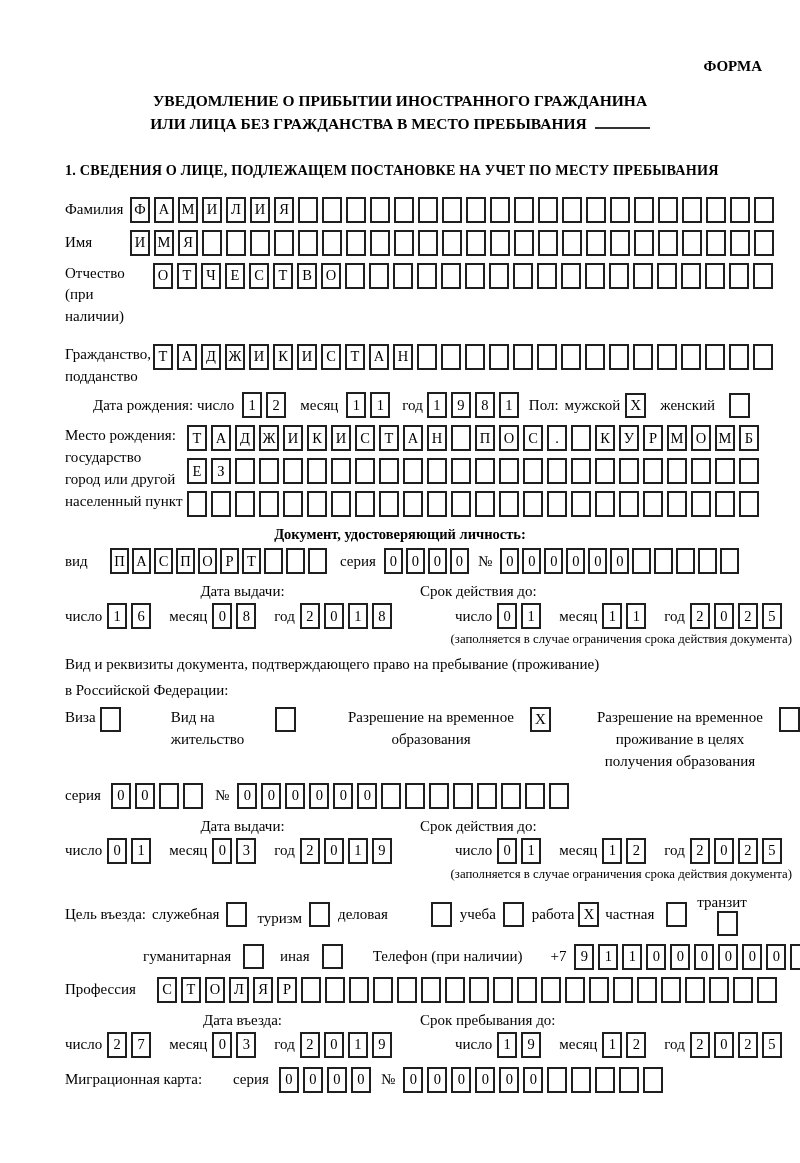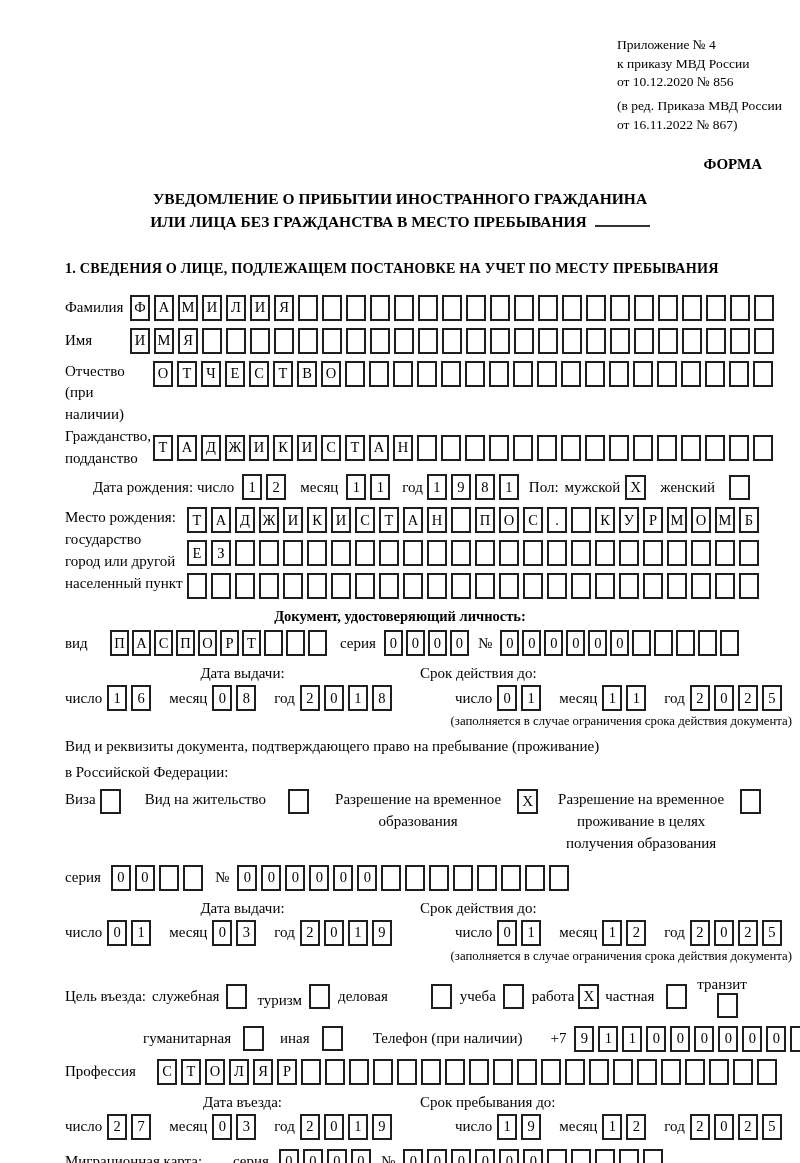--- a/index.html
+++ b/index.html
@@ -56,45 +56,36 @@
   .dategrp { display: flex; align-items: center; flex: none; }
   .dg-left { width: 355px; }
   .dg-right { margin-left: 35px; }
   .dategrp .dl { margin-right: 5px; font-size: 15px; }
   .dategrp .dl2 { margin-left: 14px; }
   .note-right { font-size: 12.8px; text-align: right; padding-right: 8px; margin-top: 3px; }
 
   .plain { font-size: 15px; margin-top: 9px; }
 
   
-  .options { display: flex; align-items: flex-start; margin-top: 8px; font-size: 15px; }
+  .options { display: flex; align-items: flex-start; margin-top: 8px; font-size: 15px; gap: 26px; }
   .opt { display: flex; align-items: flex-start; }
   .opt .ol { line-height: 1.45; }
   .opt .ol-c { text-align: center; }
   .opt .checkbox { margin-left: 10px; margin-top: 0; }
 
   
   .purposes { display: flex; align-items: center; margin-top: 12px; font-size: 15px; }
   .pitem { display: flex; align-items: center; }
   .pitem .checkbox { margin-left: 7px; }
 </style>
 </head>
 <body>
 
 <div class="page">
 
-  <div class="appendix">
-    <div>Приложение № 4</div>
-    <div>к приказу МВД России</div>
-    <div>от 10.12.2020 № 856</div>
-    <div class="grp2">
-      <div>(в ред. Приказа МВД России</div>
-      <div>от 16.11.2022 № 867)</div>
-    </div>
-  </div>
   <div class="forma">ФОРМА</div>
 
   <div class="title">
     <div>УВЕДОМЛЕНИЕ О ПРИБЫТИИ ИНОСТРАННОГО ГРАЖДАНИНА</div>
     <div>
       <span>ИЛИ ЛИЦА БЕЗ ГРАЖДАНСТВА В МЕСТО ПРЕБЫВАНИЯ</span><span class="t-underline"></span>
     </div>
   </div>
 
   <div class="sec1">1. СВЕДЕНИЯ О ЛИЦЕ, ПОДЛЕЖАЩЕМ ПОСТАНОВКЕ НА УЧЕТ ПО МЕСТУ ПРЕБЫВАНИЯ</div>
@@ -193,21 +184,21 @@
         <span class="cell">&nbsp;</span>
         <span class="cell">&nbsp;</span>
         <span class="cell">&nbsp;</span>
         <span class="cell">&nbsp;</span>
         <span class="cell">&nbsp;</span>
         <span class="cell">&nbsp;</span>
         <span class="cell">&nbsp;</span>
       </span>
   </div>
 
-  <div class="row-top" style="margin-top:0;align-items:center;">
+  <div class="row-top" style="margin-top:16px;">
     <span class="mlab w88">
       <div>Гражданство,</div>
       <div>подданство</div>
     </span>
     <span class="cells">
         <span class="cell">Т</span>
         <span class="cell">А</span>
         <span class="cell">Д</span>
         <span class="cell">Ж</span>
         <span class="cell">И</span>

